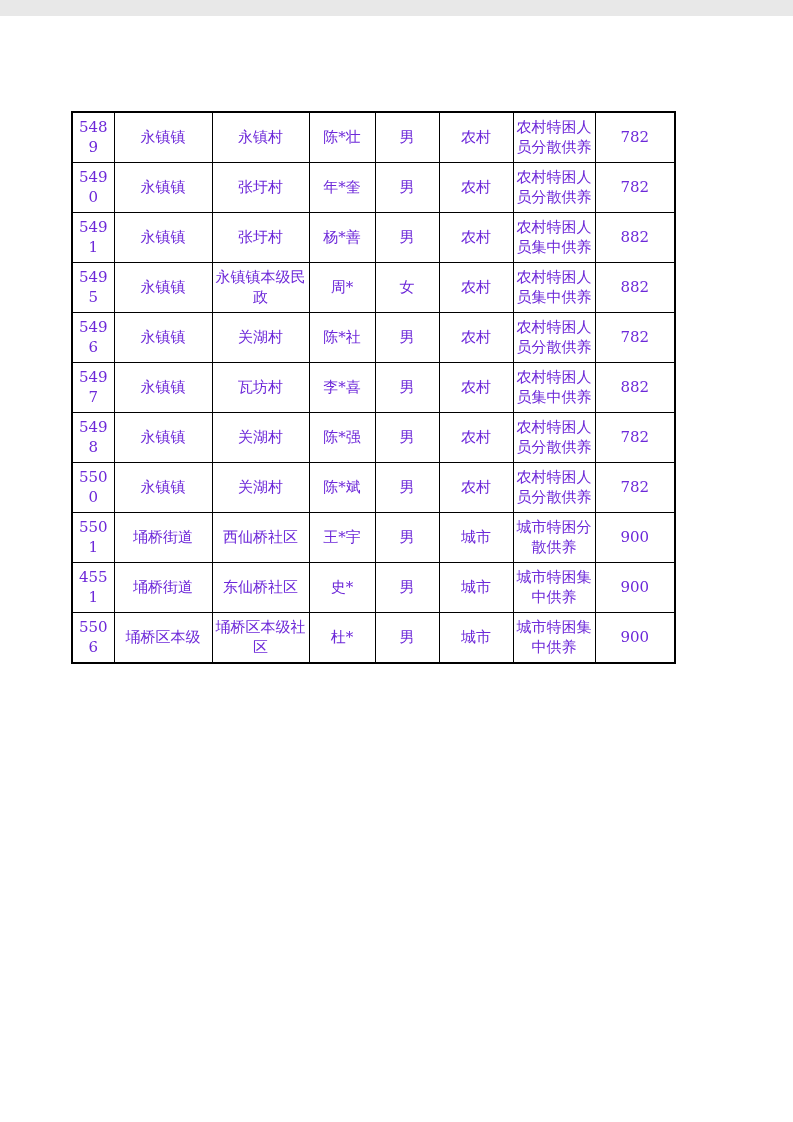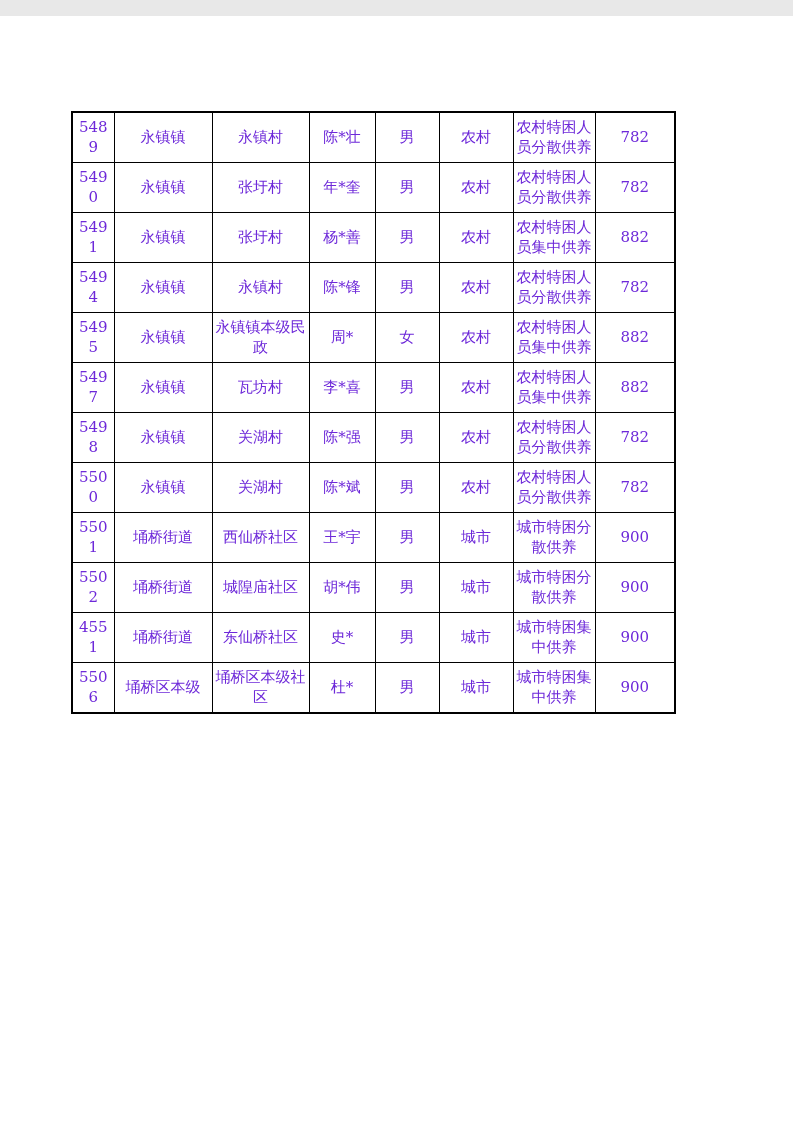--- a/index.html
+++ b/index.html
@@ -87,38 +87,38 @@
     <td>5491</td>
     <td>永镇镇</td>
     <td>张圩村</td>
     <td>杨*善</td>
     <td>男</td>
     <td>农村</td>
     <td>农村特困人员集中供养</td>
     <td>882</td>
   </tr>
         <tr>
-    <td>5494</td>
-    <td>永镇镇</td>
-    <td>永镇村</td>
-    <td>陈*锋</td>
-    <td>男</td>
-    <td>农村</td>
-    <td>农村特困人员分散供养</td>
-    <td>782</td>
-  </tr>
-        <tr>
     <td>5495</td>
     <td>永镇镇</td>
     <td>永镇镇本级民政</td>
     <td>周*</td>
     <td>女</td>
     <td>农村</td>
     <td>农村特困人员集中供养</td>
     <td>882</td>
+  </tr>
+        <tr>
+    <td>5496</td>
+    <td>永镇镇</td>
+    <td>关湖村</td>
+    <td>陈*社</td>
+    <td>男</td>
+    <td>农村</td>
+    <td>农村特困人员分散供养</td>
+    <td>782</td>
   </tr>
         <tr>
     <td>5497</td>
     <td>永镇镇</td>
     <td>瓦坊村</td>
     <td>李*喜</td>
     <td>男</td>
     <td>农村</td>
     <td>农村特困人员集中供养</td>
     <td>882</td>
@@ -147,30 +147,20 @@
     <td>5501</td>
     <td>埇桥街道</td>
     <td>西仙桥社区</td>
     <td>王*宇</td>
     <td>男</td>
     <td>城市</td>
     <td>城市特困分散供养</td>
     <td>900</td>
   </tr>
         <tr>
-    <td>5502</td>
-    <td>埇桥街道</td>
-    <td>城隍庙社区</td>
-    <td>胡*伟</td>
-    <td>男</td>
-    <td>城市</td>
-    <td>城市特困分散供养</td>
-    <td>900</td>
-  </tr>
-        <tr>
     <td>4551</td>
     <td>埇桥街道</td>
     <td>东仙桥社区</td>
     <td>史*</td>
     <td>男</td>
     <td>城市</td>
     <td>城市特困集中供养</td>
     <td>900</td>
   </tr>
         <tr>

